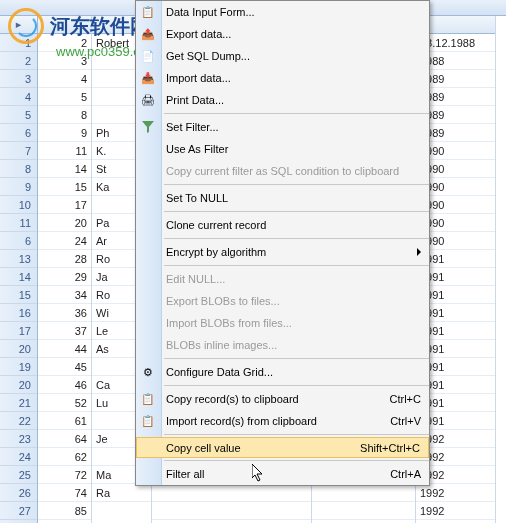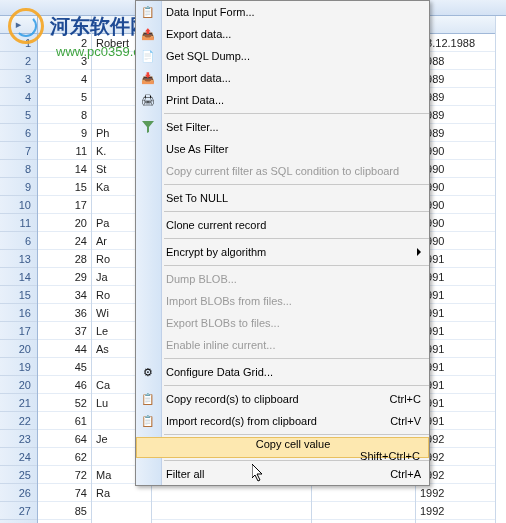--- a/index.html
+++ b/index.html
@@ -20,21 +20,21 @@
 .col.c5 { width: 80px; }
 .watermark { position: absolute; top: 8px; left: 8px; pointer-events: none; display: flex; align-items: center; gap: 6px; opacity: 0.9; }
 .watermark .logo { width: 36px; height: 36px; border: 3px solid #f6a623; border-radius: 50%; position: relative; }
 .watermark .logo:before { content: ""; position: absolute; inset: 4px; border: 2px solid #3aa0e8; border-radius: 50%; border-top-color: transparent; border-left-color: transparent; }
 .watermark .t1 { color: #0a3a8a; font-size: 20px; font-weight: bold; font-family: SimHei, sans-serif; }
 .watermark .t2 { color: #2a9a2a; font-size: 13px; font-family: Arial; position: absolute; top: 36px; left: 48px; }
 .menu { position: absolute; top: 0; left: 135px; width: 295px; background: #f4f4f4; border: 1px solid #888; box-shadow: 2px 2px 4px rgba(0,0,0,0.3); }
 .menu .strip { position: absolute; left: 0; top: 0; bottom: 0; width: 26px; background: linear-gradient(90deg,#e8f0fa,#d4e4f6); border-right: 1px solid #c0d0e8; }
 .menu .mi { height: 22px; display: flex; align-items: center; padding-left: 30px; padding-right: 8px; color: #000; position: relative; }
 .menu .mi.dis { color: #9a9a9a; }
-.menu .mi.hl { background: #fde8b0; border: 1px solid #e8c060; height: 21px; padding-left: 29px; flex-direction: column; }
+.menu .mi.hl { background: #fde8b0; border: 1px solid #e8c060; height: 21px; padding-left: 29px; }
 .menu .sep { height: 1px; background: #c8c8c8; margin-left: 28px; margin-top: 2px; margin-bottom: 2px; }
 .menu .sc { margin-left: auto; color: #000; }
 .menu .arr { position: absolute; right: 8px; width: 0; height: 0; border-left: 4px solid #000; border-top: 4px solid transparent; border-bottom: 4px solid transparent; }
 .menu .ico { position: absolute; left: 4px; width: 16px; height: 16px; display: flex; align-items: center; justify-content: center; }
 .cursor { position: absolute; left: 252px; top: 464px; pointer-events: none; }
 .cursor svg { width: 16px; height: 20px; }
 </style>
 </head>
 <body>
 
@@ -292,30 +292,30 @@
   <div class="mi">
       <span>Clone current record</span>
     </div>
   <div class="sep"></div>
   <div class="mi">
       <span>Encrypt by algorithm</span>
       <span class="arr"></span>
     </div>
   <div class="sep"></div>
   <div class="mi dis">
-      <span>Dump BLOB...</span>
+      <span>Edit NULL...</span>
+    </div>
+  <div class="mi dis">
+      <span>Export BLOBs to files...</span>
     </div>
   <div class="mi dis">
       <span>Import BLOBs from files...</span>
     </div>
   <div class="mi dis">
-      <span>Export BLOBs to files...</span>
-    </div>
-  <div class="mi dis">
-      <span>Enable inline current...</span>
+      <span>BLOBs inline images...</span>
     </div>
   <div class="sep"></div>
   <div class="mi">
       <span class="ico">⚙</span>
       <span>Configure Data Grid...</span>
     </div>
   <div class="sep"></div>
   <div class="mi">
       <span class="ico">📋</span>
       <span>Copy record(s) to clipboard</span>

